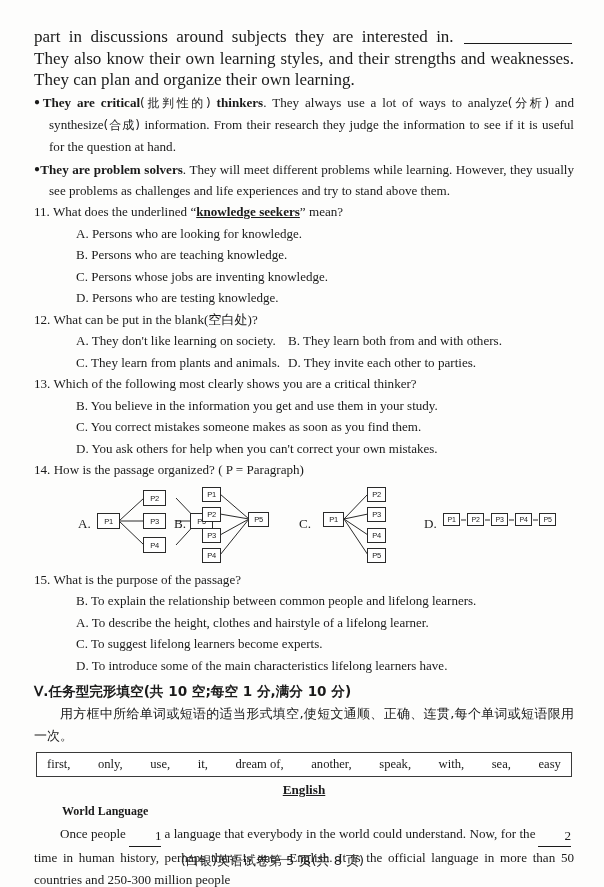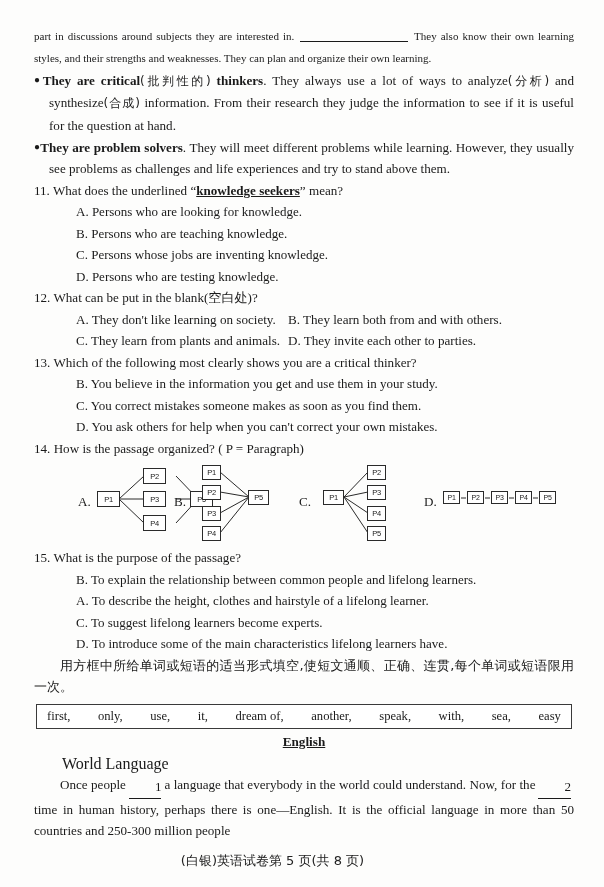--- a/index.html
+++ b/index.html
@@ -23,21 +23,21 @@
     background: #fdfdfc;
   }
   .content {
     position: absolute;
     left: 34px;
     top: 26px;
     width: 540px;
   }
   
   .para {
-    font-size: 11px;
+    font-size: 17px;
     line-height: 21.5px;
     text-align: justify;
     text-justify: inter-word;
     margin: 0;
   }
   .bullet-para {
     font-size: 13.1px;
     line-height: 21.5px;
     text-align: justify;
     margin: 0;
@@ -143,22 +143,22 @@
 
   .passage-title {
     text-align: center;
     font-weight: bold;
     font-size: 13.2px;
     line-height: 22px;
     margin: 2px 0 0 0;
   }
   .passage-title span { text-decoration: underline; }
   .sub-title {
-    font-weight: normal;
-    font-size: 16px;
+    font-weight: bold;
+    font-size: 12px;
     line-height: 21.5px;
     margin: 0;
     padding-left: 28px;
   }
   .ppara {
     font-size: 13.1px;
     line-height: 21.5px;
     text-align: justify;
     margin: 0;
     text-indent: 26px;
@@ -299,20 +299,23 @@
 
     <p class="q">
       <span>15.</span>
       <span>What is the purpose of the passage?</span>
     </p>
     <p class="opt">B. To explain the relationship between common people and lifelong learners.</p>
     <p class="opt">A. To describe the height, clothes and hairstyle of a lifelong learner.</p>
     <p class="opt">C. To suggest lifelong learners become experts.</p>
     <p class="opt">D. To introduce some of the main characteristics lifelong learners have.</p>
 
+    <p class="sec-head">
+      <span class="rn">Ⅴ</span><span>.任务型完形填空(共 10 空;每空 1 分,满分 10 分)</span>
+    </p>
     <p class="sec-sub">
       <span class="first">用方框中所给单词或短语的适当形式填空,使短文通顺、正确、连贯,每个单词或短语限</span><span>用一次。</span>
     </p>
 
     <div class="wordbank">
       <span>first,</span>
       <span>only,</span>
       <span>use,</span>
       <span>it,</span>
       <span>dream of,</span>

